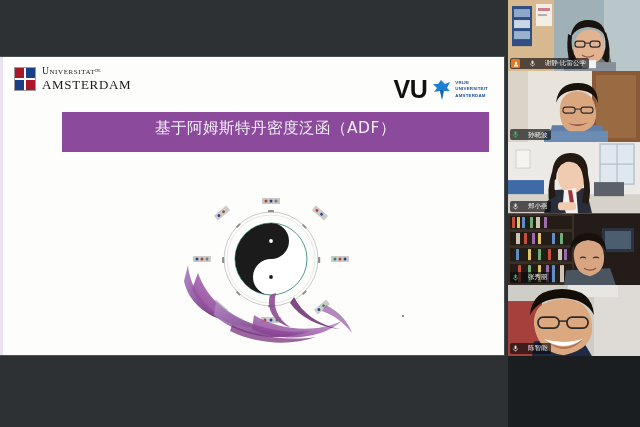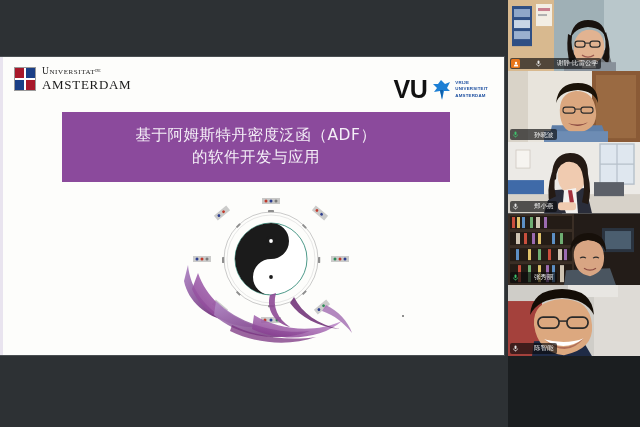--- a/index.html
+++ b/index.html
@@ -121,23 +121,23 @@
     color: #1d4fa0;
     font-weight: 700;
     letter-spacing: 0.2px;
   }
 
   
   .title-band {
     position: absolute;
     left: 62px;
     top: 55px;
-    width: 388px;
+    width: 427px;
     background: #8b4a9c;
-    padding: 12px 6px 13px;
+    padding: 5px 6px 13px;
     box-sizing: border-box;
     text-align: center;
   }
   .title-line {
     font-family: "DejaVu Sans", sans-serif;
     font-size: 15.5px;
     color: #f4eff7;
     line-height: 1.45;
     letter-spacing: 0.5px;
     font-weight: 400;
@@ -200,21 +200,21 @@
   .tile-scene { position: absolute; inset: 0; overflow: hidden; }
   .tile-scene svg { width: 100%; height: 100%; display: block; }
 
   .namebar {
     position: absolute;
     left: 2px;
     bottom: 2px;
     height: 11px;
     display: flex;
     align-items: center;
-    gap: 14px;
+    gap: 8px;
     background: rgba(10,10,12,0.66);
     border-radius: 2px;
     padding: 0 3px 0 1px;
     max-width: 124px;
   }
   .badge-host {
     width: 9px; height: 9px;
     background: #e8761b;
     border-radius: 1.5px;
     display: flex; align-items: center; justify-content: center;
@@ -288,21 +288,20 @@
         </svg>
         <div class="vu-text">
           <div>VRIJE</div>
           <div>UNIVERSITEIT</div>
           <div>AMSTERDAM</div>
         </div>
       </div>
 
       <div class="title-band">
         <div class="title-line">基于阿姆斯特丹密度泛函（ADF）</div>
-        <div class="title-line">的软件开发与应用</div>
       </div>
 
       <div class="graphic">
         <svg viewBox="0 0 190 160">
           <defs>
             <clipPath id="yy">
                 <circle cx="95" cy="62" r="36"></circle>
               </clipPath>
             <linearGradient id="sw1" x1="0" y1="0" x2="1" y2="1">
               <stop offset="0%" stop-color="#b48ec8"></stop>

